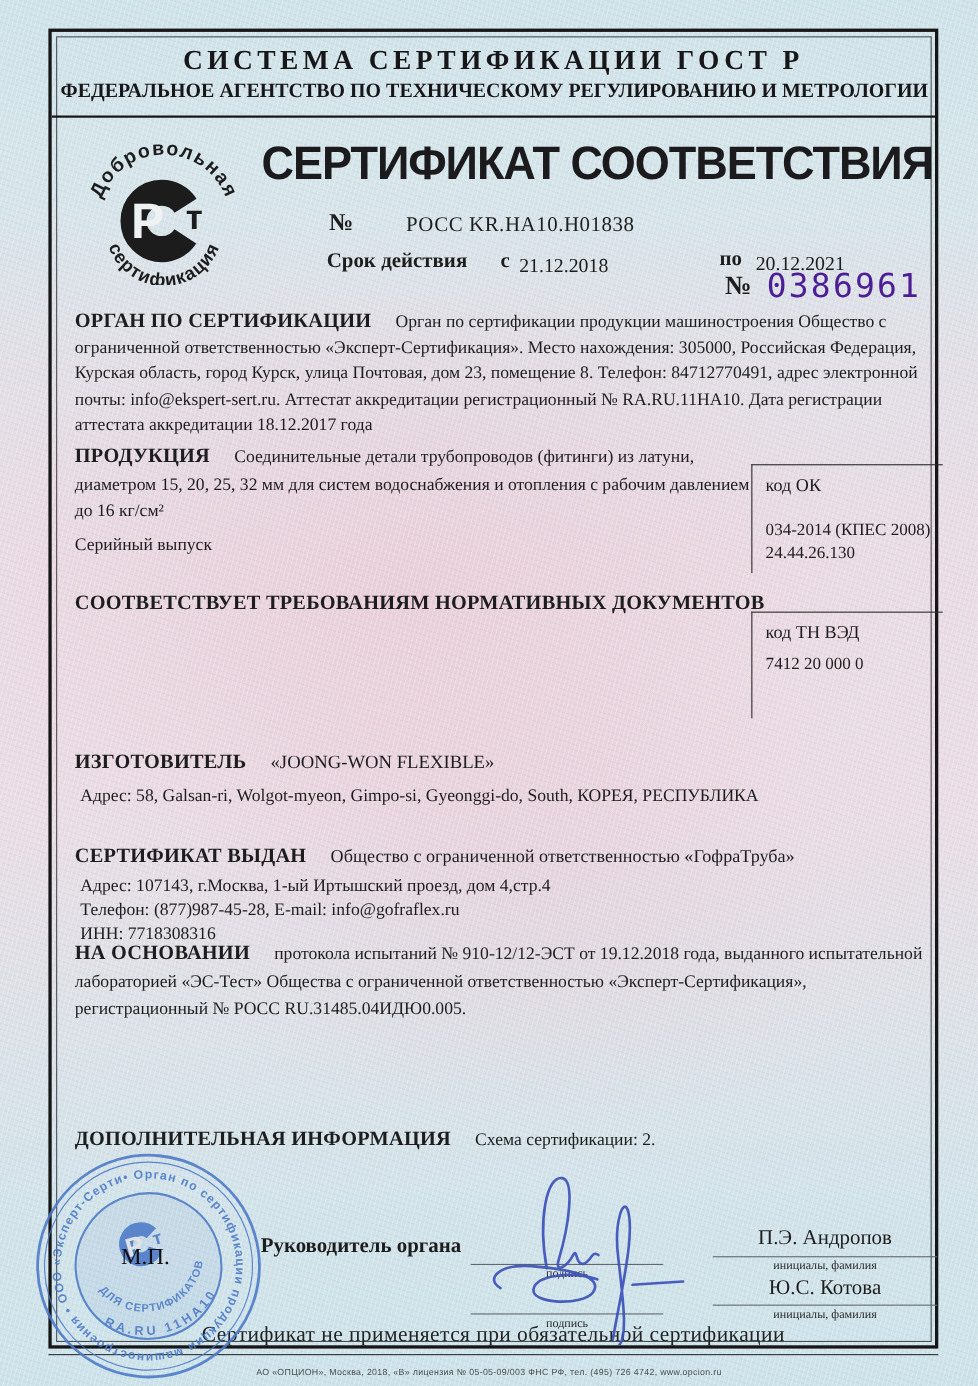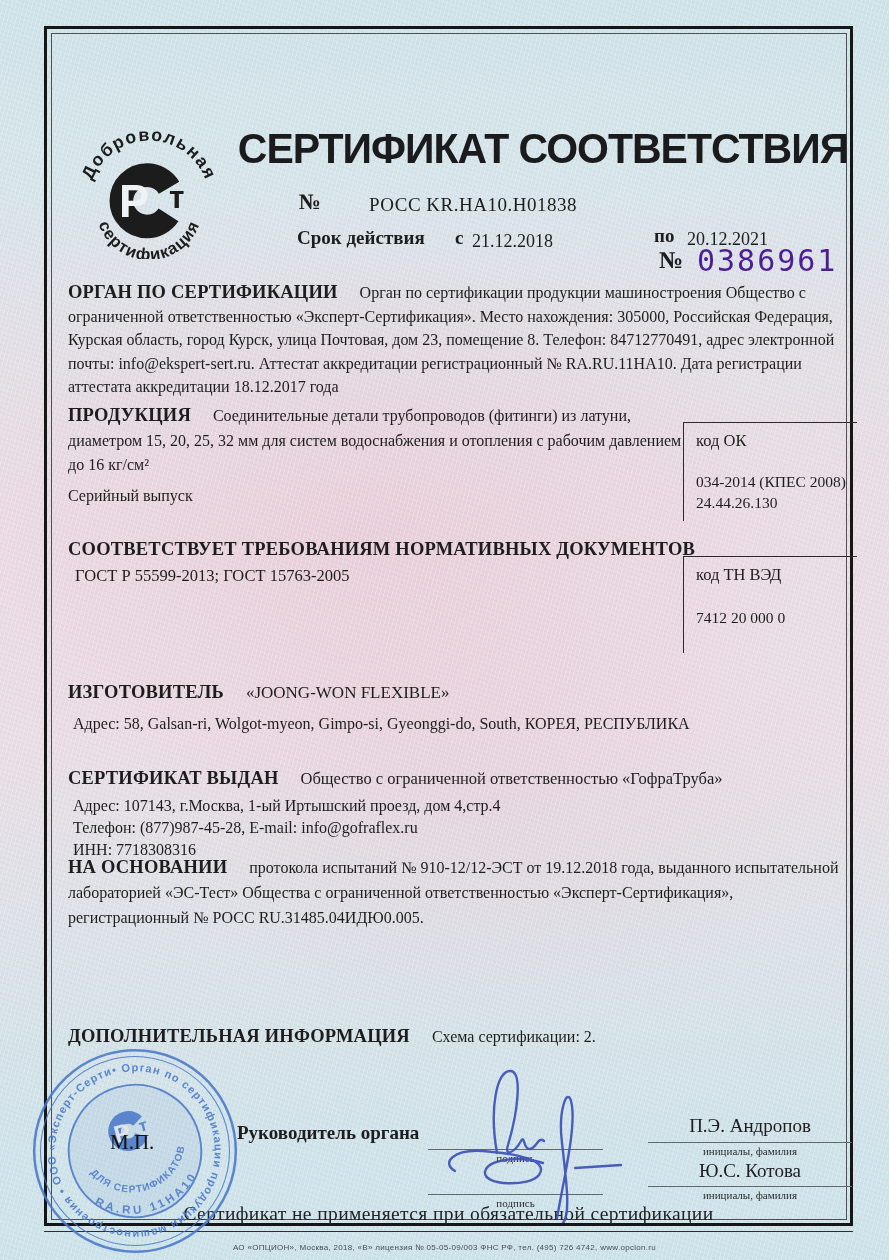--- a/index.html
+++ b/index.html
@@ -48,20 +48,24 @@
   .mp{position:absolute;left:110px;top:1130px;font-size:21px;color:#101010;z-index:6;}
   .stamp{position:absolute;left:30px;top:1046px;z-index:5;opacity:.88;}
   .autograph{position:absolute;left:425px;top:1053px;z-index:6;}
 </style>
 </head>
 <body>
 
 <div class="frame">
   <div class="frame-inner"></div>
 
+  <div class="hdr">
+    <div class="hdr-l1">СИСТЕМА СЕРТИФИКАЦИИ ГОСТ Р</div>
+    <div class="hdr-l2">ФЕДЕРАЛЬНОЕ АГЕНТСТВО ПО ТЕХНИЧЕСКОМУ РЕГУЛИРОВАНИЮ И МЕТРОЛОГИИ</div>
+  </div>
 
   <svg class="abs" style="left:28px;top:88px;" width="148" height="142" viewBox="0 0 150 142">
     <defs>
       <path id="lgTop" d="M 14,84 A 61,61 0 0 1 136,84"></path>
       <path id="lgBot" d="M 21,90 A 54,54 0 0 0 129,90"></path>
     </defs>
     <text font-family="Liberation Sans, sans-serif" font-size="18" font-weight="bold" fill="#1c1c1c" letter-spacing="1.5">
       <textPath href="#lgTop" startOffset="50%" text-anchor="middle">Добровольная</textPath>
     </text>
     <text font-family="Liberation Sans, sans-serif" font-size="17" font-weight="bold" fill="#1c1c1c" letter-spacing="1">
@@ -101,25 +105,24 @@
 
   <div class="abs codebox" style="left:636px;top:393px;width:157px;height:90px;">
     <div class="lbl">код ОК</div>
     <div class="val">
       <div>034-2014 (КПЕС 2008)</div>
       <div>24.44.26.130</div>
     </div>
   </div>
 
   <div class="abs h-block" style="left:21px;top:510px;">СООТВЕТСТВУЕТ ТРЕБОВАНИЯМ НОРМАТИВНЫХ ДОКУМЕНТОВ</div>
-  <div class="abs" style="left:28px;top:537px;font-size:16.5px;">ГОСТ Р 55599-2013; ГОСТ 15763-2005</div>
 
   <div class="abs codebox" style="left:636px;top:527px;width:157px;height:88px;">
     <div class="lbl">код ТН ВЭД</div>
-    <div class="val" style="margin-top:22px;">7412 20 000 0</div>
+    <div class="val" style="margin-top:8px;">7412 20 000 0</div>
   </div>
 
   <p class="abs sec" style="left:21px;top:652px;width:788px;margin:0;">
     <span class="h">ИЗГОТОВИТЕЛЬ</span>
     <span style="font-size:17px;">«JOONG-WON FLEXIBLE»</span>
   </p>
   <div class="abs sec" style="left:26px;top:683px;">Адрес: 58, Galsan-ri, Wolgot-myeon, Gimpo-si, Gyeonggi-do, South, КОРЕЯ, РЕСПУБЛИКА</div>
 
   <p class="abs sec" style="left:21px;top:738px;width:788px;margin:0;">
     <span class="h">СЕРТИФИКАТ ВЫДАН</span>

